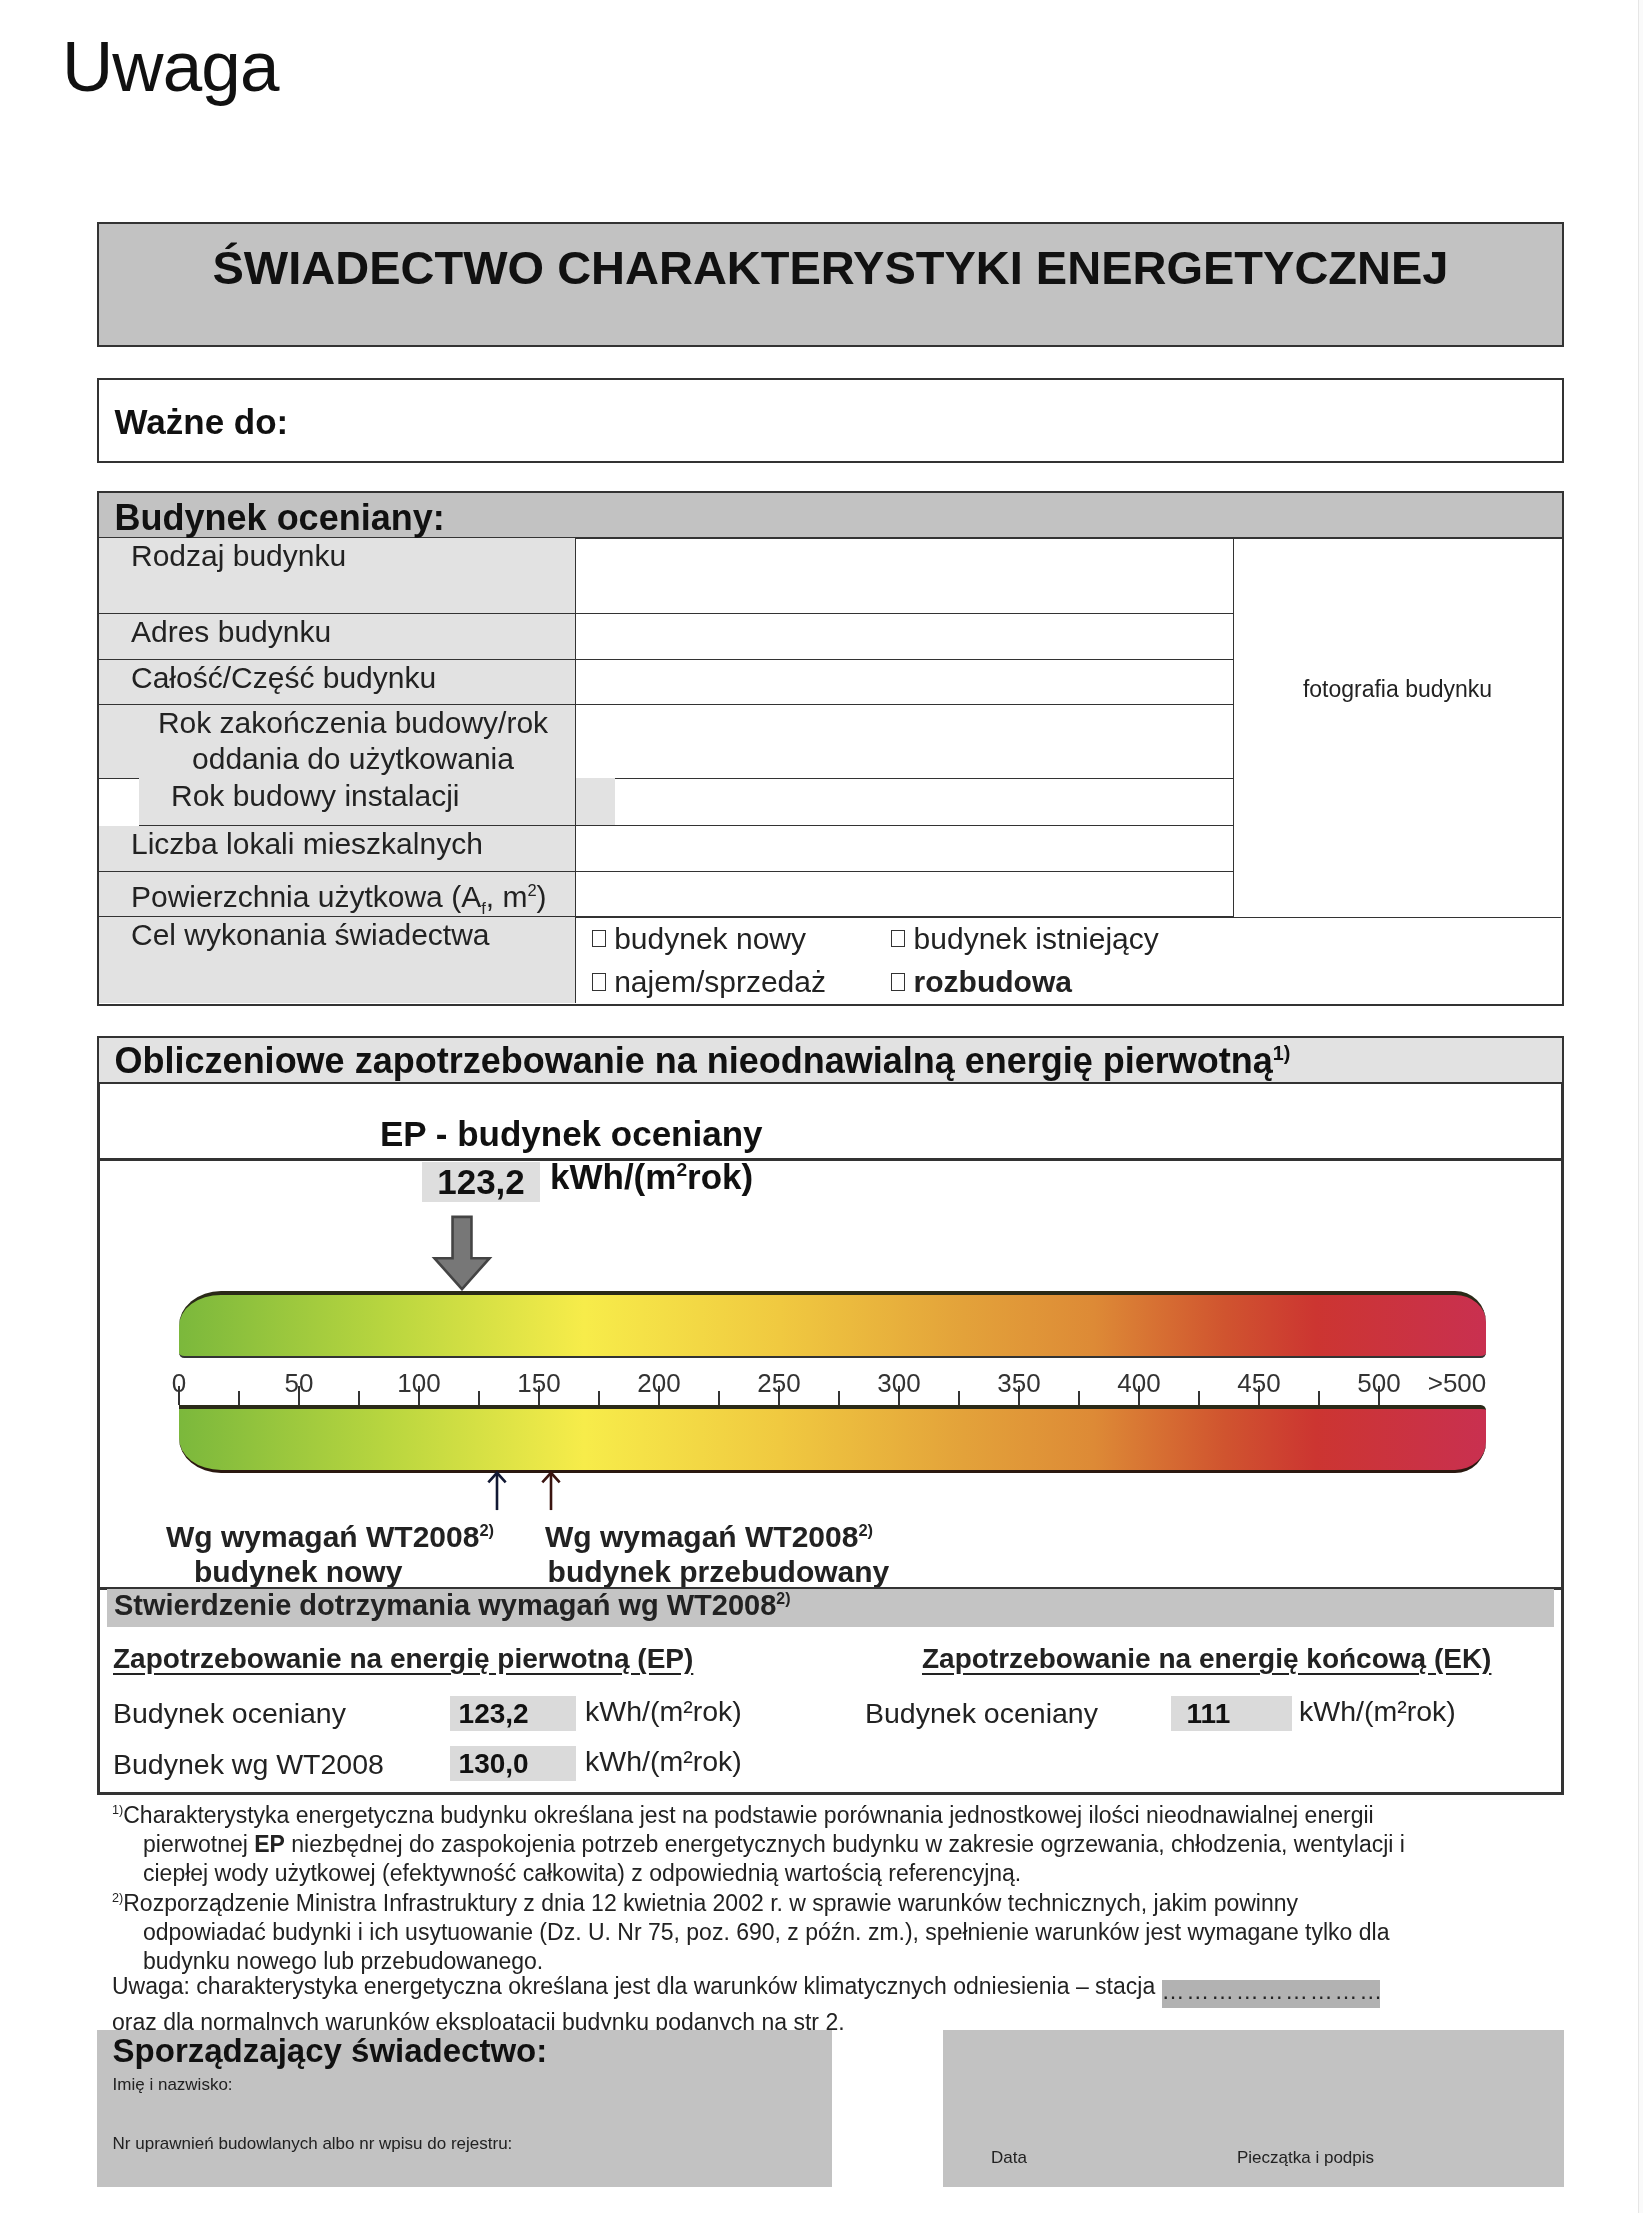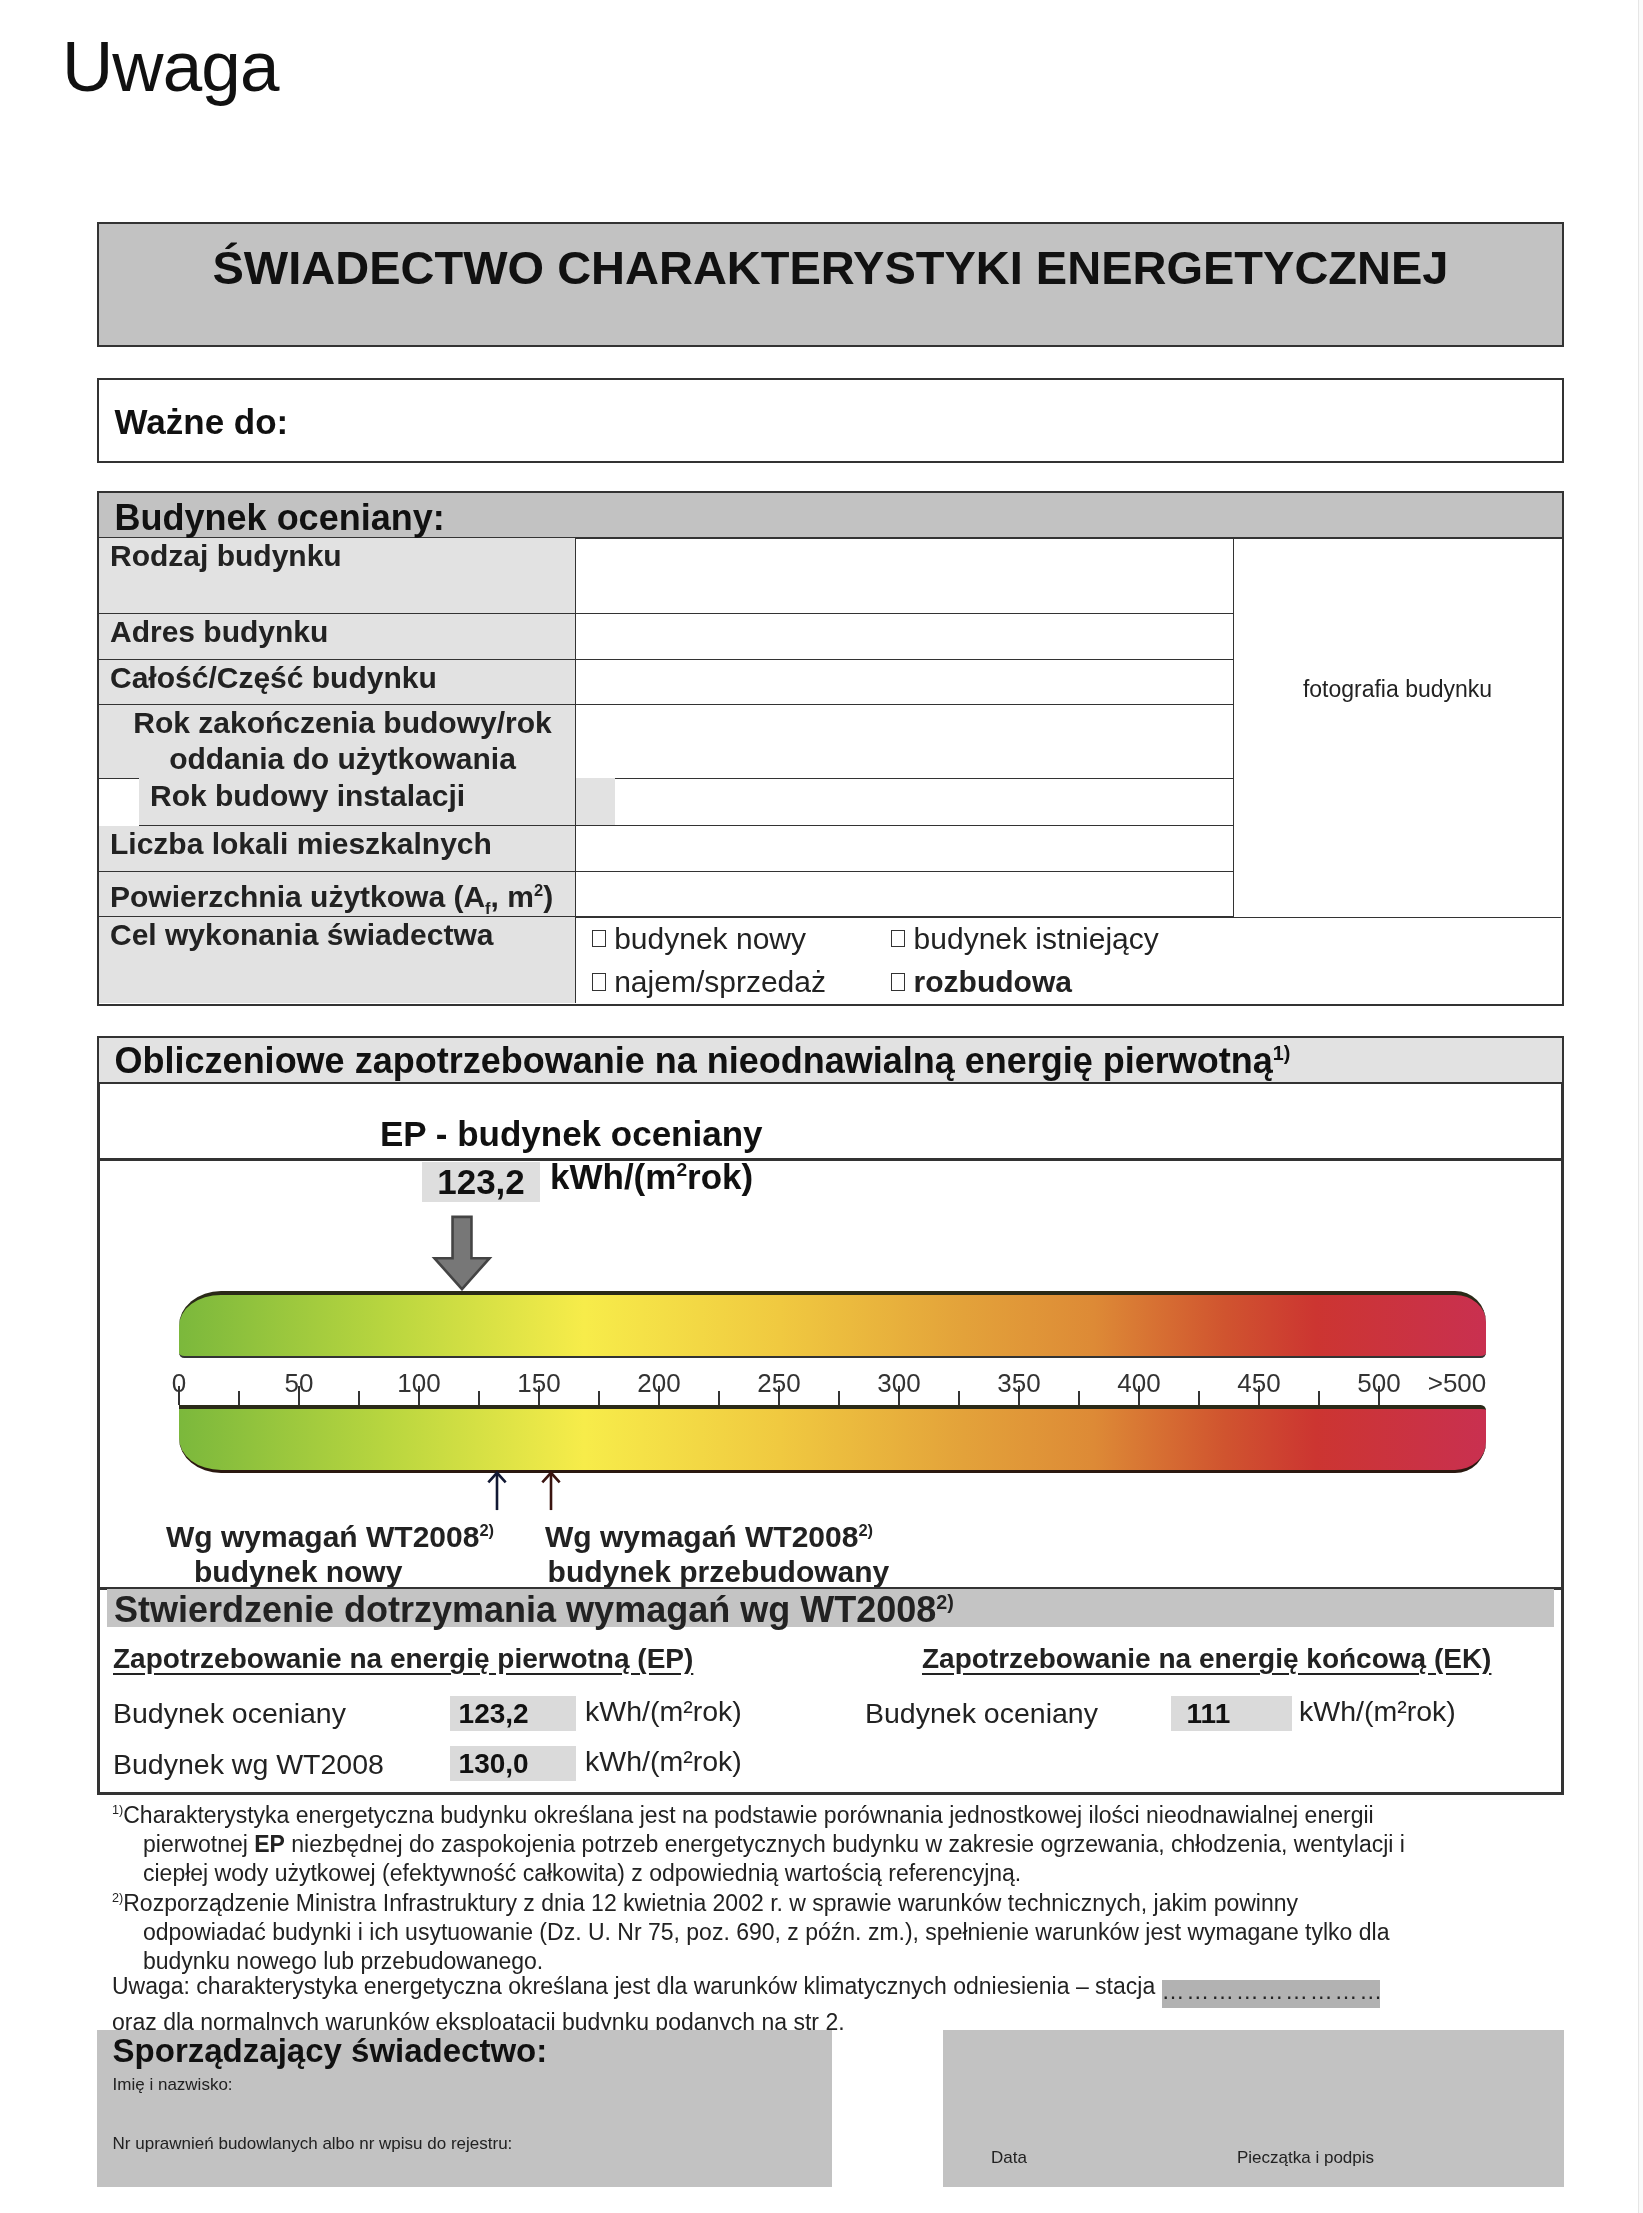--- a/index.html
+++ b/index.html
@@ -18,21 +18,21 @@
   .title-main { position: absolute; left: 0; right: 0; top: 15.6px; font-size: 47px; font-weight: 700; letter-spacing: 0px; }
   .title-sub { position: absolute; left: 0; right: 0; top: 72px; font-size: 33px; font-weight: 700; color: #222; }
 
   .valid-box { left: 97px; top: 378px; width: 1467px; height: 85px; }
   .valid-label { position: absolute; left: 15.6px; top: 21.6px; font-size: 35px; font-weight: 700; }
 
   
   .bld-header { left: 97px; top: 491px; width: 1467px; height: 48px; }
   .bld-header-label { position: absolute; left: 15.6px; top: 3.5px; font-size: 36px; font-weight: 700; }
   .bld-grid { position: absolute; left: 97px; top: 538px; width: 1467px; height: 468px; border-left: 2.6px solid #333; border-right: 2.6px solid #333; border-bottom: 2.6px solid #333; box-sizing: border-box; }
-  .lbl-cell { position: absolute; left: 0; width: 476px; background: #e2e2e2; border-bottom: 1.7px solid #333; box-sizing: border-box; padding-left: 11px; font-size: 30px; line-height: 36px; color: #222; font-weight: bold; }
+  .lbl-cell { position: absolute; left: 0; width: 476px; background: #e2e2e2; border-bottom: 1.7px solid #333; box-sizing: border-box; padding-left: 32px; font-size: 30px; line-height: 36px; color: #222; }
   .val-cell { position: absolute; left: 476px; width: 658px; border-left: 1.7px solid #333; border-bottom: 1.7px solid #333; box-sizing: border-box; }
   .photo-cell { position: absolute; left: 1134px; top: 0; width: 328px; height: 379px; border-left: 1.7px solid #333; box-sizing: border-box; }
   .photo-label { position: absolute; left: 0; right: 0; top: 138px; text-align: center; font-size: 23px; color: #222; }
   .purpose-val { position: absolute; left: 476px; top: 379px; width: 986px; height: 86px; border-left: 1.7px solid #333; border-top: 1.7px solid #333; box-sizing: border-box; }
   .chk { position: absolute; font-size: 30px; color: #222; display: flex; align-items: center; gap: 8.6px; }
   .chk .sq { width: 14px; height: 17.3px; border: 1.7px solid #333; box-sizing: border-box; display: inline-block; }
 
   
   .en-header { left: 97px; top: 1036px; width: 1467px; height: 48px; border-left: none; border-right: none; }
   .en-header-label { position: absolute; left: 15.6px; top: 1.7px; font-size: 36px; font-weight: 700; }
@@ -51,21 +51,21 @@
   .bar.bottom { top: 1405px; border-top: 4.3px solid #2a2a18; border-bottom: 3.5px solid #2a1810; border-radius: 0 5.2px 31px 42px / 0 5.2px 31px 35px; }
 
   .tick { position: absolute; width: 1.7px; background: #333; }
   .tick-label { position: absolute; font-size: 26px; color: #333; transform: translateX(-50%); }
 
   .req-arrow { position: absolute; top: 1470px; }
   .req-label { position: absolute; font-size: 30px; font-weight: 700; line-height: 35px; color: #222; }
 
   .wt-band { left: 107px; top: 1589px; width: 1447px; height: 38px; background: #c4c4c4; }
   .wt-band-top { left: 97px; top: 1587px; width: 1467px; height: 2.6px; background: #333; }
-  .wt-label { position: absolute; left: 7px; top: 0px; font-size: 36px; font-weight: 700; color: #222; }
+  .wt-label { position: absolute; left: 7px; top: 0px; font-size: 29px; font-weight: 700; color: #222; }
   .col-head { position: absolute; font-size: 28px; font-weight: 700; text-decoration: underline; text-underline-offset: 5.2px; color: #222; }
   .row-lbl { position: absolute; font-size: 28.5px; color: #222; }
   .row-val { position: absolute; width: 126px; height: 35px; background: #dadada; font-size: 28px; font-weight: 700; line-height: 35px; padding-left: 8.6px; box-sizing: border-box; }
   .row-unit { position: absolute; font-size: 28.5px; color: #222; }
   .en-bottom { left: 97px; top: 1792px; width: 1467px; height: 2.6px; background: #333; }
 
   .fn { position: absolute; left: 112px; width: 1446px; font-size: 23px; line-height: 29px; color: #222; text-align: justify; }
   .fn .indent { padding-left: 31px; display: block; }
   .station-box { display: inline-block; width: 218px; height: 28px; background: #b2b2b2; vertical-align: -5.2px; letter-spacing: 1.7px; line-height: 22.5px; }
 

